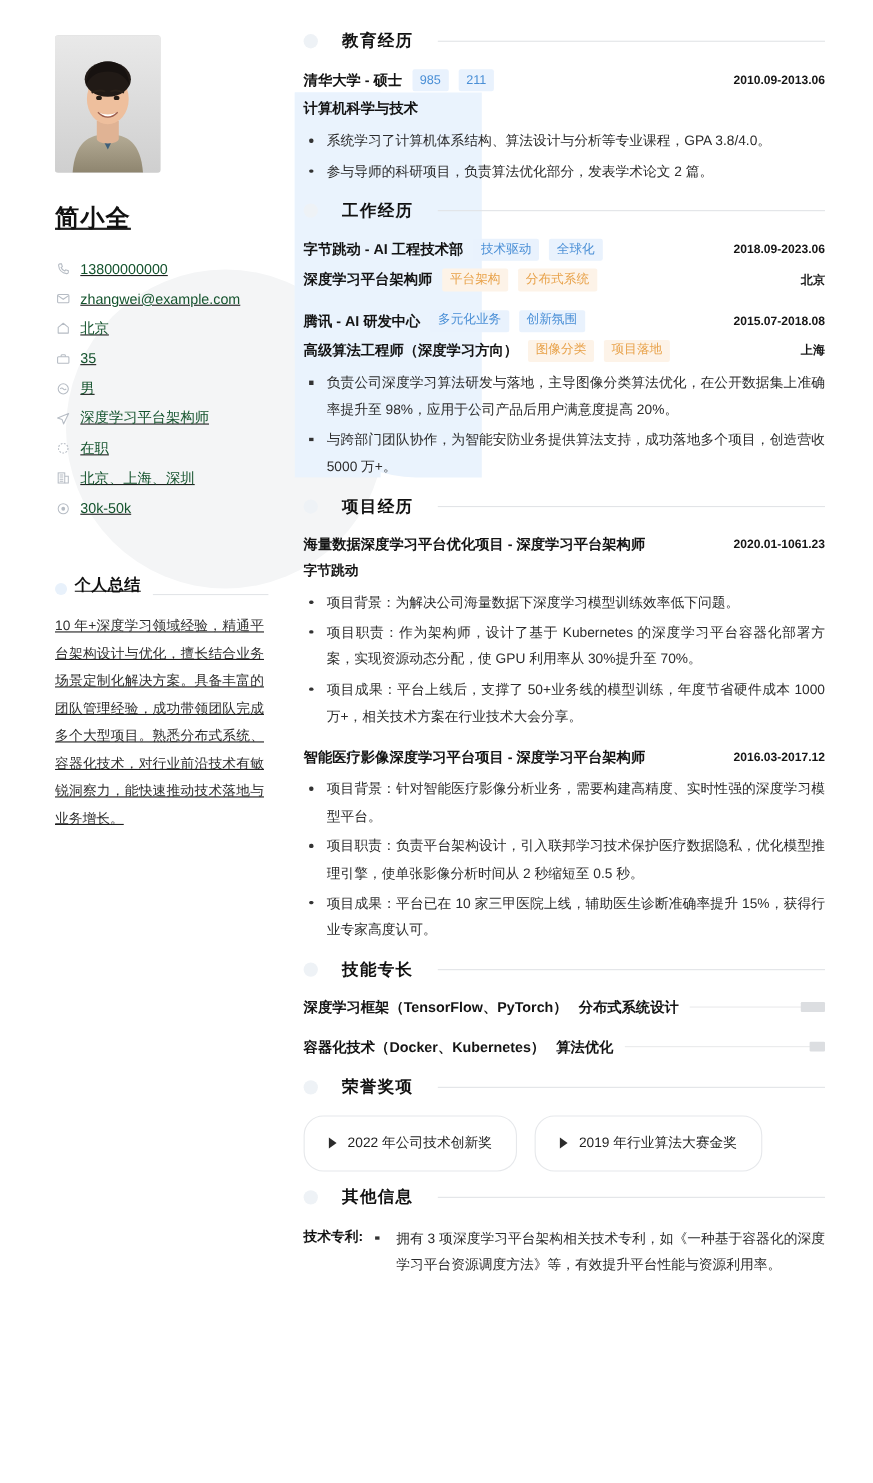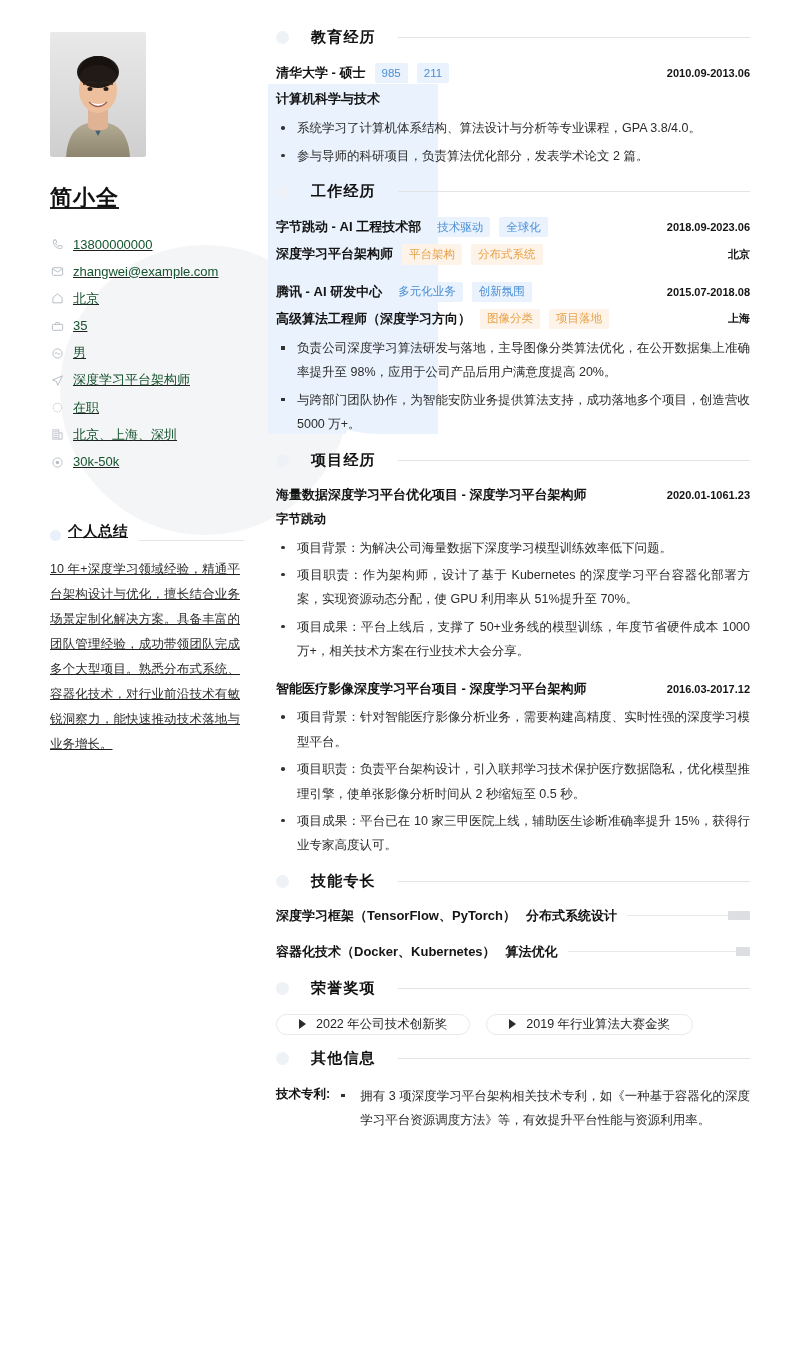--- a/index.html
+++ b/index.html
@@ -260,21 +260,21 @@
   }
 
   
   .awards { display: flex; gap: 16px; margin-top: 6px; }
   .award-chip {
     display: flex;
     align-items: center;
     gap: 10px;
     border: 1px solid #e6e8eb;
     border-radius: 18px;
-    padding: 1px 22px;
+    padding: 16px 22px;
     font-size: 12.5px;
     color: #1f1f1f;
     background: #fff;
     white-space: nowrap;
   }
   .award-chip .tri {
     width: 0; height: 0;
     border-left: 7px solid #2b2b2b;
     border-top: 5px solid transparent;
     border-bottom: 5px solid transparent;
@@ -518,21 +518,21 @@
 
         <div class="entry">
           <div class="entry-line">
             <span class="entry-main">海量数据深度学习平台优化项目 - 深度学习平台架构师</span>
             <span class="entry-spacer"></span>
             <span class="entry-right">2020.01-1061.23</span>
           </div>
           <div class="entry-org">字节跳动</div>
           <ul class="points">
             <li>项目背景：为解决公司海量数据下深度学习模型训练效率低下问题。</li>
-            <li>项目职责：作为架构师，设计了基于 Kubernetes 的深度学习平台容器化部署方案，实现资源动态分配，使 GPU 利用率从 51%提升至 70%。</li>
+            <li>项目职责：作为架构师，设计了基于 Kubernetes 的深度学习平台容器化部署方案，实现资源动态分配，使 GPU 利用率从 30%提升至 70%。</li>
             <li>项目成果：平台上线后，支撑了 50+业务线的模型训练，年度节省硬件成本 1000 万+，相关技术方案在行业技术大会分享。</li>
           </ul>
         </div>
 
         <div class="entry">
           <div class="entry-line">
             <span class="entry-main">智能医疗影像深度学习平台项目 - 深度学习平台架构师</span>
             <span class="entry-spacer"></span>
             <span class="entry-right">2016.03-2017.12</span>
           </div>

